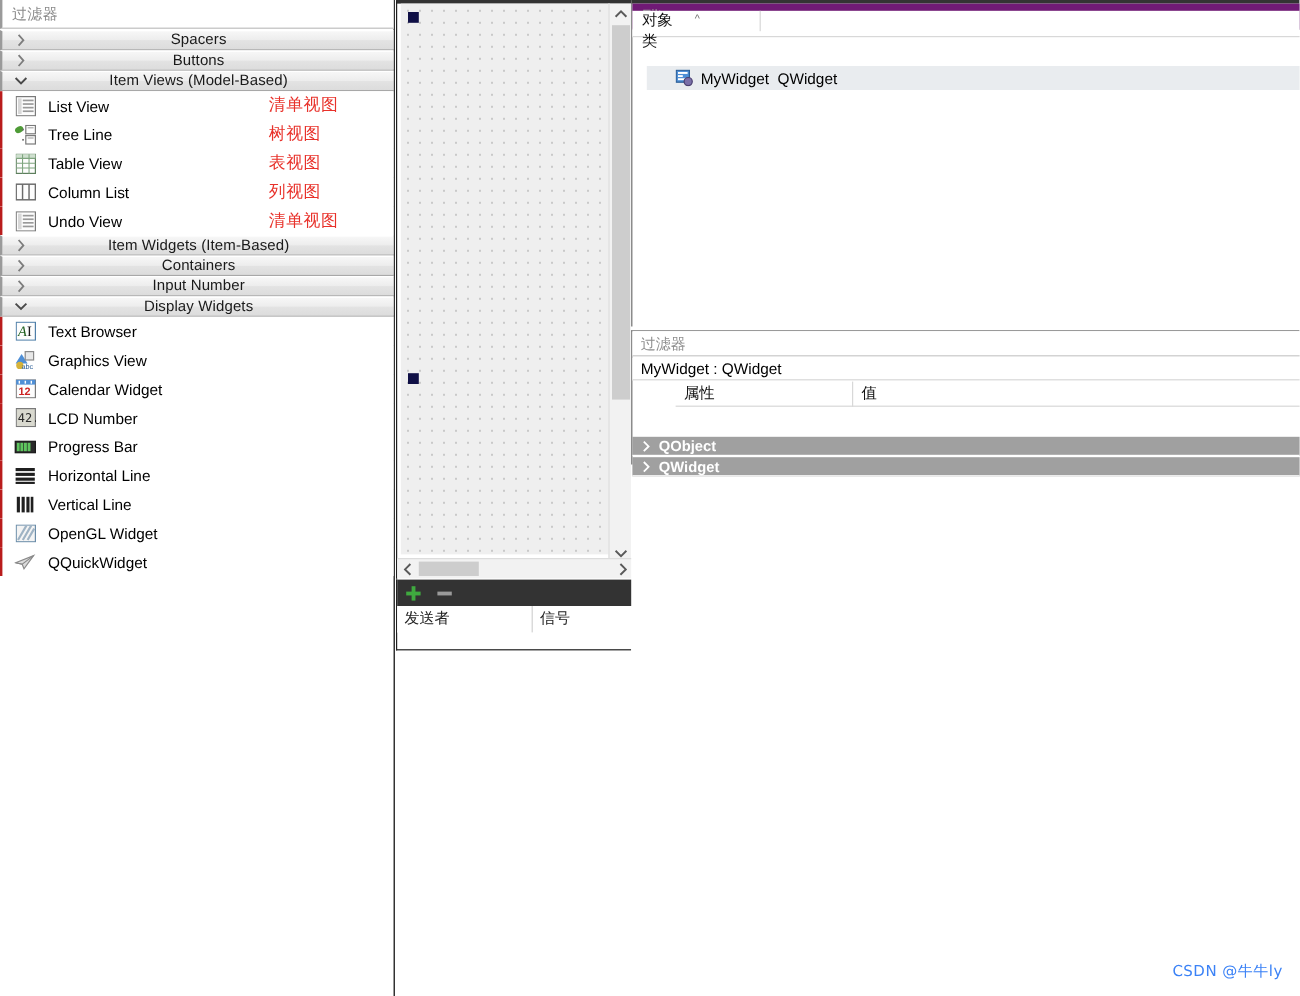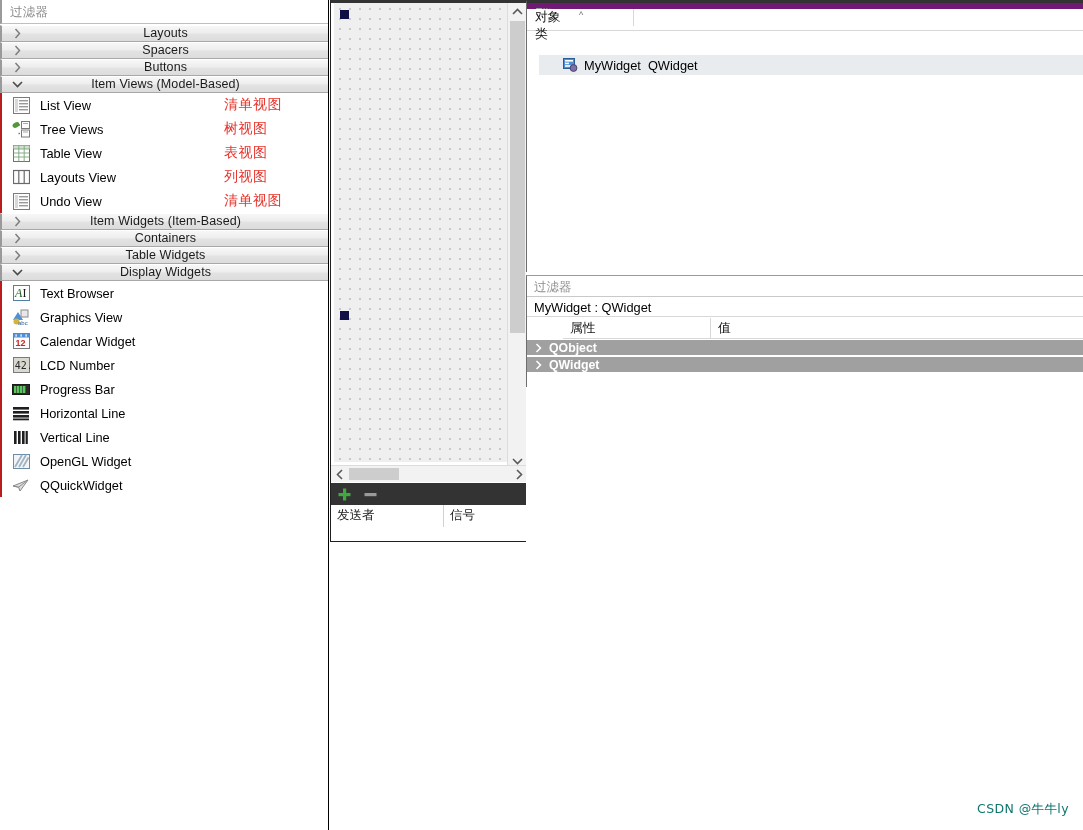--- a/index.html
+++ b/index.html
@@ -269,61 +269,54 @@
   }
   #pe-head .col.c1 { width: 148px; border-right: 1px solid #d8d8d8; }
   #pe-head .col.c2 { width: 200px; }
   .pe-group {
     position: absolute; left: 0;
     width: 557px; height: 16px;
     background: #a0a0a0;
     display: flex; align-items: center;
     border-bottom: 1px solid #ffffff;
     cursor: default;
+    margin-top: 24px;
   }
   .pe-group .g-chev {
     width: 22px; display: flex; align-items: center; justify-content: center;
     color: #ffffff;
   }
   .pe-group .g-name {
     font-size: 12.3px; font-weight: bold; color: #ffffff;
   }
 
   
   #watermark {
     position: absolute; right: 14px; bottom: 12px;
-    font-size: 12.5px; color: #0f766e;
+    font-size: 12.5px; color: #3b82f6;
     letter-spacing: .4px;
     font-family: "DejaVu Sans", sans-serif;
   }
 </style>
 </head>
 <body>
 
 <div id="root">
 
   <div id="widgetbox">
     <div id="wb-filter">
       <span class="ph">过滤器</span>
     </div>
     <div class="wb-list" id="wb-list">
         <div class="cat-header">
           <span class="chev">
             <svg width="7" height="11" viewBox="0 0 7 11">
               <path d="M1.5 1 L5.5 5.5 L1.5 10" fill="none" stroke="#7d7d7d" stroke-width="1.5"></path>
             </svg>
           </span>
-          <span class="cat-label">Layouts</span>
-        </div>
-        <div class="cat-header">
-          <span class="chev">
-            <svg width="7" height="11" viewBox="0 0 7 11">
-              <path d="M1.5 1 L5.5 5.5 L1.5 10" fill="none" stroke="#7d7d7d" stroke-width="1.5"></path>
-            </svg>
-          </span>
           <span class="cat-label">Spacers</span>
         </div>
         <div class="cat-header">
           <span class="chev">
             <svg width="7" height="11" viewBox="0 0 7 11">
               <path d="M1.5 1 L5.5 5.5 L1.5 10" fill="none" stroke="#7d7d7d" stroke-width="1.5"></path>
             </svg>
           </span>
           <span class="cat-label">Buttons</span>
         </div>
@@ -354,42 +347,42 @@
             <svg width="19" height="17" viewBox="0 0 19 17">
               <ellipse cx="4" cy="4" rx="3.6" ry="2.6" fill="#4e9b36" transform="rotate(-25 4 4)"></ellipse>
               <rect x="9.5" y="0.5" width="8" height="7" fill="#fdfdfd" stroke="#7a7a7a"></rect>
               <rect x="9.5" y="9" width="8" height="7" fill="#fdfdfd" stroke="#7a7a7a"></rect>
               <rect x="6.5" y="3.3" width="1.4" height="1.4" fill="#6a6a6a"></rect>
               <rect x="6.5" y="11.8" width="1.4" height="1.4" fill="#6a6a6a"></rect>
               <rect x="11" y="2" width="5" height="1" fill="#aaa"></rect>
               <rect x="11" y="10.5" width="5" height="1" fill="#aaa"></rect>
             </svg>
           </span>
-          <span class="nm">Tree Views</span>
+          <span class="nm">Tree Line</span>
           <span class="cn-note">树视图</span>
         </div>
         <div class="wb-item">
           <span class="ico">
             <svg width="17" height="17" viewBox="0 0 17 17">
               <rect x="0.5" y="0.5" width="16" height="16" fill="#fdfdfd" stroke="#5d7f5d"></rect>
               <rect x="0.5" y="0.5" width="16" height="3.5" fill="#cfe0cf"></rect>
               <path d="M5.8 0.5 V16.5 M11.2 0.5 V16.5 M0.5 4 H16.5 M0.5 8 H16.5 M0.5 12 H16.5" stroke="#7fa57f" fill="none" stroke-width="0.9"></path>
             </svg>
           </span>
           <span class="nm">Table View</span>
           <span class="cn-note">表视图</span>
         </div>
         <div class="wb-item">
           <span class="ico">
             <svg width="17" height="16" viewBox="0 0 17 16">
               <rect x="0.5" y="1.5" width="16" height="13" fill="#fdfdfd" stroke="#6a6a6a" stroke-width="1.2"></rect>
               <path d="M5.8 1.5 V14.5 M11.2 1.5 V14.5" stroke="#6a6a6a" stroke-width="1.2"></path>
             </svg>
           </span>
-          <span class="nm">Layouts View</span>
+          <span class="nm">Column List</span>
           <span class="cn-note">列视图</span>
         </div>
         <div class="wb-item">
           <span class="ico">
             <svg width="17" height="17" viewBox="0 0 17 17">
               <rect x="0.5" y="0.5" width="16" height="16" fill="#fdfdfd" stroke="#7a7a7a"></rect>
               <rect x="2" y="2" width="3" height="13" fill="#d8d8d8"></rect>
               <rect x="6" y="3" width="9" height="1.4" fill="#9a9a9a"></rect>
               <rect x="6" y="6" width="9" height="1.4" fill="#9a9a9a"></rect>
               <rect x="6" y="9" width="9" height="1.4" fill="#9a9a9a"></rect>
@@ -414,21 +407,21 @@
             </svg>
           </span>
           <span class="cat-label">Containers</span>
         </div>
         <div class="cat-header">
           <span class="chev">
             <svg width="7" height="11" viewBox="0 0 7 11">
               <path d="M1.5 1 L5.5 5.5 L1.5 10" fill="none" stroke="#7d7d7d" stroke-width="1.5"></path>
             </svg>
           </span>
-          <span class="cat-label">Table Widgets</span>
+          <span class="cat-label">Input Number</span>
         </div>
         <div class="cat-header">
           <span class="chev">
             <svg width="11" height="7" viewBox="0 0 11 7">
               <path d="M1 1 L5.5 5.5 L10 1" fill="none" stroke="#4a4a4a" stroke-width="1.6"></path>
             </svg>
           </span>
           <span class="cat-label">Display Widgets</span>
         </div>
         <div class="wb-item">

